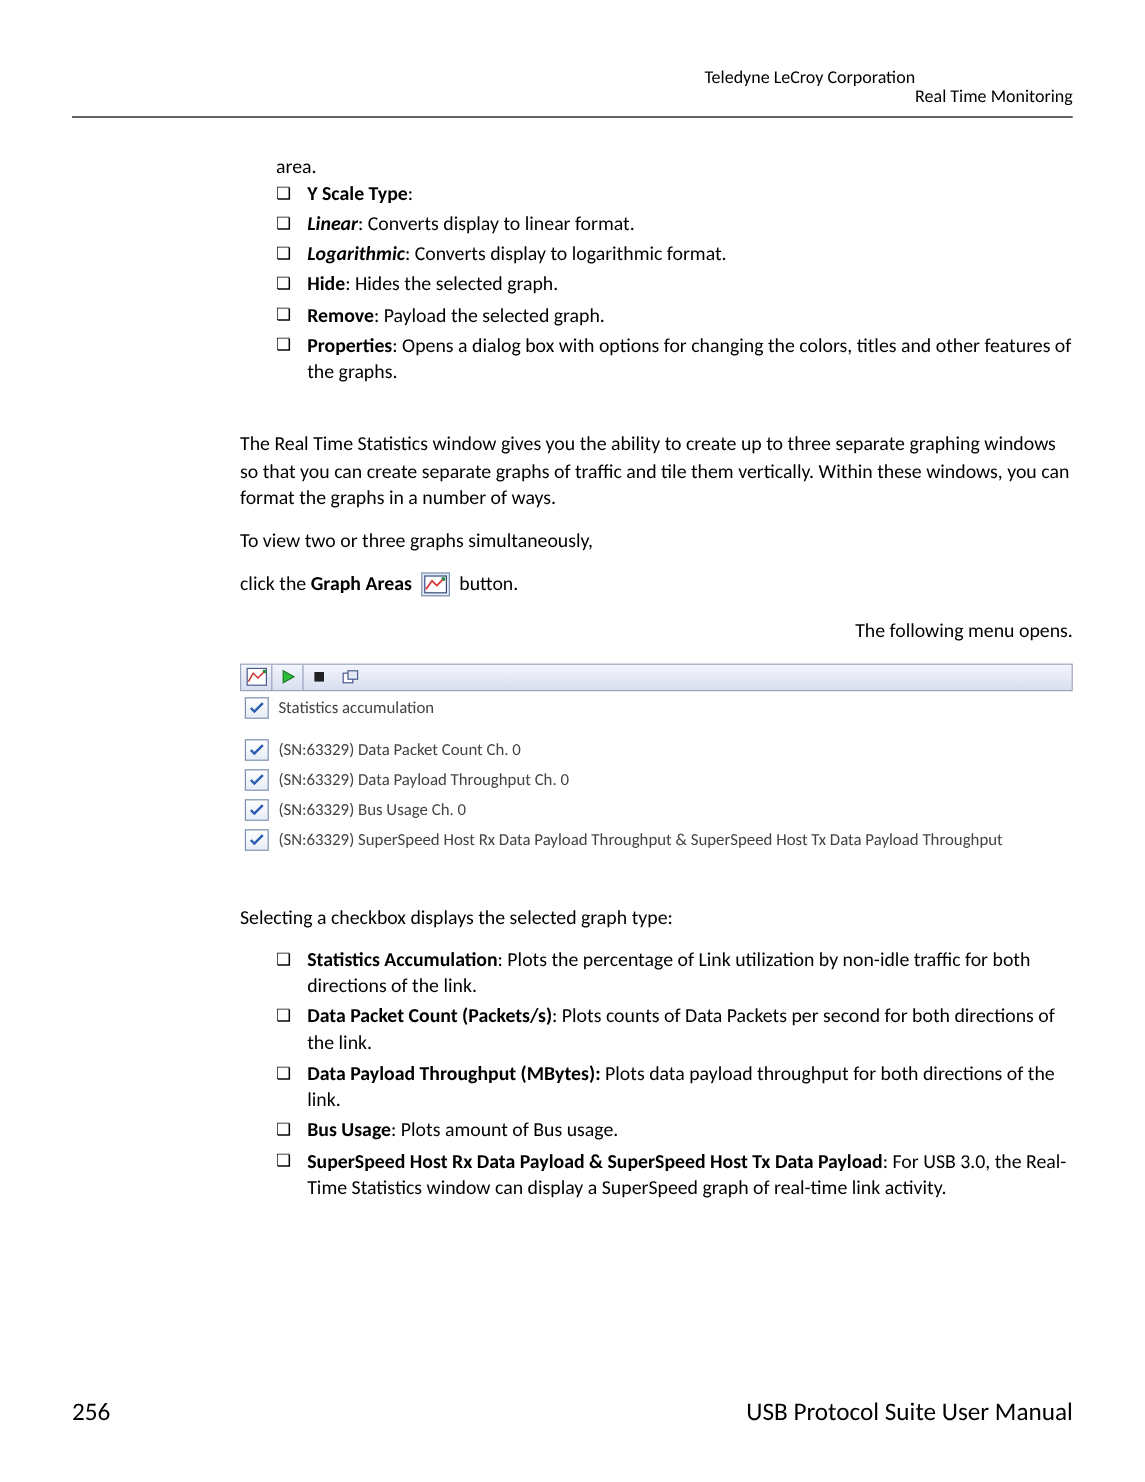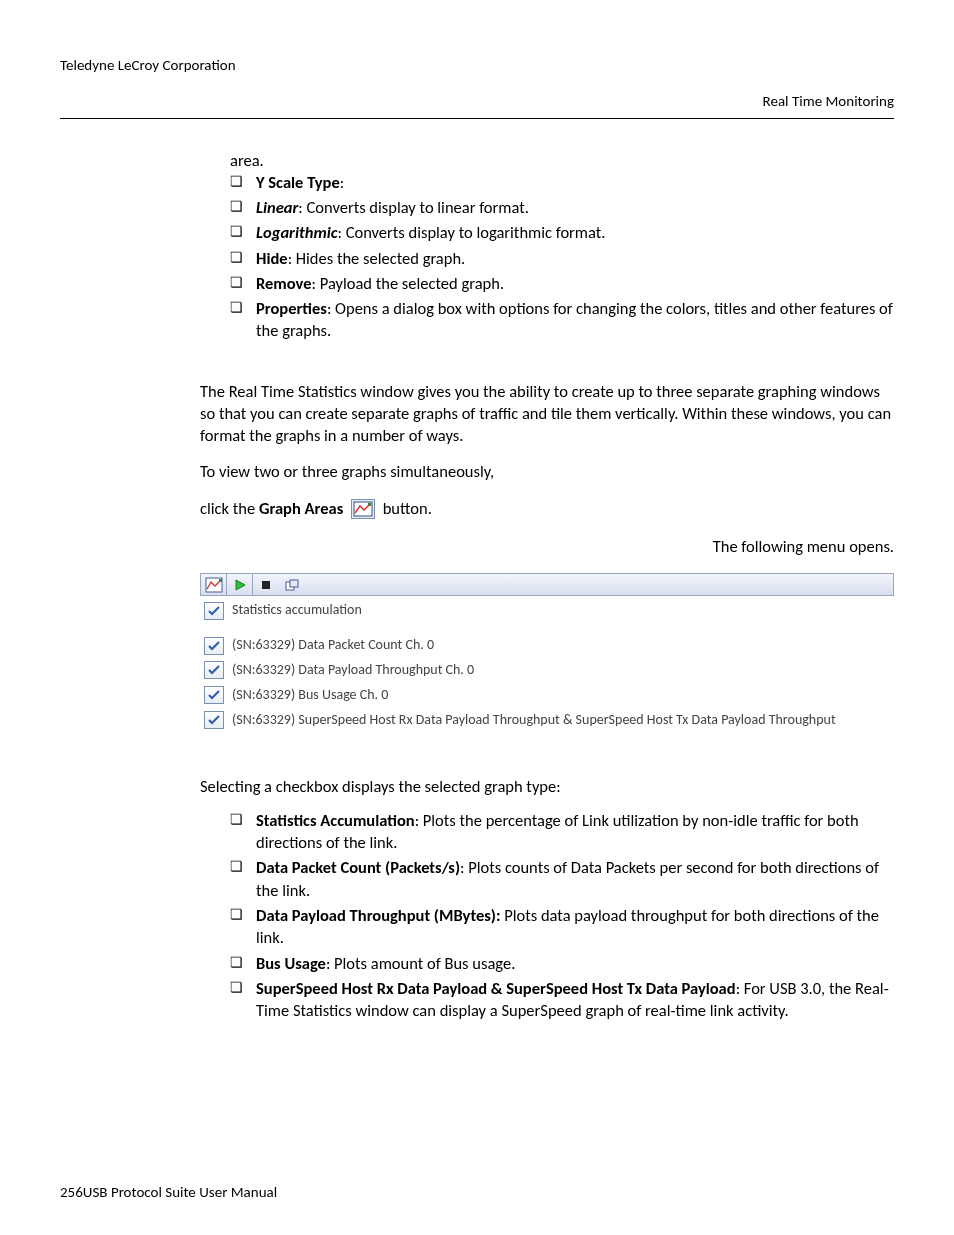--- a/index.html
+++ b/index.html
@@ -16,21 +16,20 @@
     .page {
       padding: 55px 60px 55px 60px;
     }
     .header {
       display: flex;
       justify-content: flex-end;
       border-bottom: 1px solid #000;
       padding-bottom: 6px;
       margin-bottom: 30px;
       font-size: 15px;
-      flex-direction: column;
     }
     .hl { text-align: left; }
     .hr { text-align: right; margin-top: 16px; }
     .content { padding-left: 140px; }
     .bl1 { padding-left: 30px; }
     .li {
       display: flex;
       margin-bottom: 3px;
     }
     .bullet-sq {
@@ -89,25 +88,25 @@
       width: 20px; height: 18px;
       border: 1px solid #7b8fae;
       background: linear-gradient(#fefefe,#e7edf6);
       display: flex; align-items: center; justify-content: center;
     }
     .chk svg { display:block; }
     .ss-text { color: #444; font-size: 14px; }
     .ss-gap { height: 10px; }
     .footer {
       position: absolute;
-      bottom: 33px;
+      bottom: 45px;
       left: 60px; right: 60px;
       display: flex;
-      justify-content: flex-start;
-      font-size: 15px;
+      justify-content: space-between;
+      font-size: 21px;
     }
   </style>
 </head>
 <body>
 
 <div class="page">
   <div class="header">
     <div class="hl">Teledyne LeCroy Corporation</div>
     <div class="hr">Real Time Monitoring</div>
   </div>

